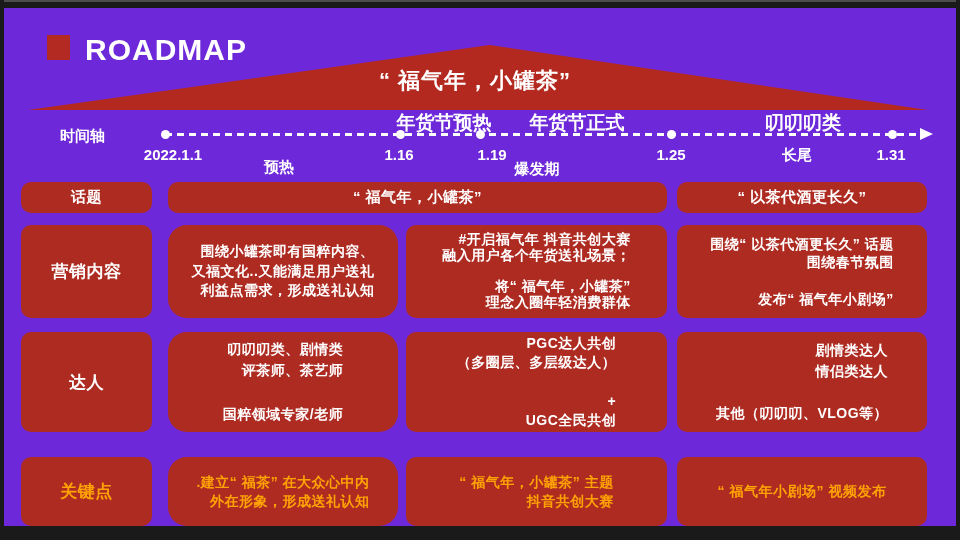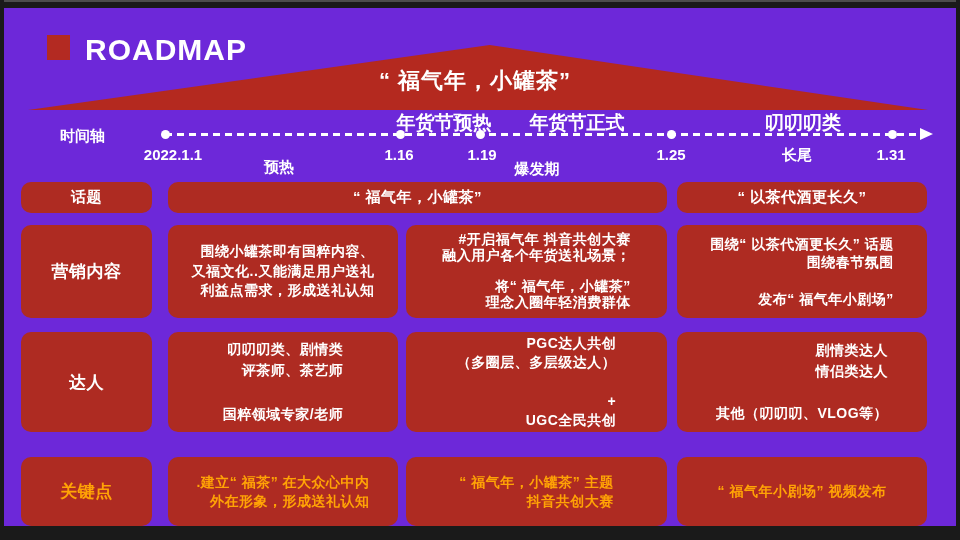--- a/index.html
+++ b/index.html
@@ -27,31 +27,31 @@
   .tl-line{position:absolute;left:165px;top:133px;width:757px;height:3px;
            background:repeating-linear-gradient(90deg,#fff 0 7px,transparent 7px 12px);}
   .tl-arrow{position:absolute;left:920px;top:128px;width:0;height:0;
             border-left:13px solid #fff;border-top:6px solid transparent;border-bottom:6px solid transparent;}
   .tl-dot{position:absolute;top:130px;width:9px;height:9px;border-radius:50%;background:#fff;}
   .dt0{left:161px}.dt1{left:396px}.dt2{left:476px}.dt3{left:667px}.dt4{left:888px}
   .tl-item{position:absolute;transform:translateX(-50%);color:#fff;font-weight:bold;white-space:nowrap;}
   .tl-ms{top:110px;font-size:19px;}
   .ms0{left:444px}.ms1{left:577px}.ms2{left:803px}
   .tl-date{top:146px;font-size:15px;}
-  .da0{left:173px}.da1{left:399px}.da2{left:482px}.da3{left:671px}.da4{left:891px}
+  .da0{left:173px}.da1{left:399px}.da2{left:492px}.da3{left:671px}.da4{left:891px}
   .tl-ph{font-size:15px;}
   .ph0{left:279px;top:158px}.ph1{left:537px;top:160px}.ph2{left:797px;top:146px}
 
   
   .box{position:absolute;background:#ae2b22;border-radius:10px;color:#fff;
        display:flex;align-items:center;justify-content:center;text-align:right;
        font-weight:bold;font-size:14px;letter-spacing:0.5px;white-space:pre-line;
        padding:2px 6px;box-sizing:border-box;}
   .lblbox{left:21px;width:131px;font-size:17px;}
-  .c1{left:168px;width:230px;}
+  .c1{left:168px;width:230px;border-radius:19px;}
   .c2{left:406px;width:261px;}
   .c3{left:677px;width:250px;}
   .r-topic{top:182px;height:31px;font-size:15px;}
   .topic-main{left:168px;width:499px;}
   .r-mkt{top:225px;height:93px;}
   .r-inf{top:332px;height:100px;}
   .r-key{top:448px;height:69px;margin-top:9px;}
   .orange{color:#ffa305;}
   .lh-112{line-height:1.13}.lh-130{line-height:1.30}.lh-138{line-height:1.38}
   .lh-142{line-height:1.42}.lh-150{line-height:1.50}.lh-155{line-height:1.55}

